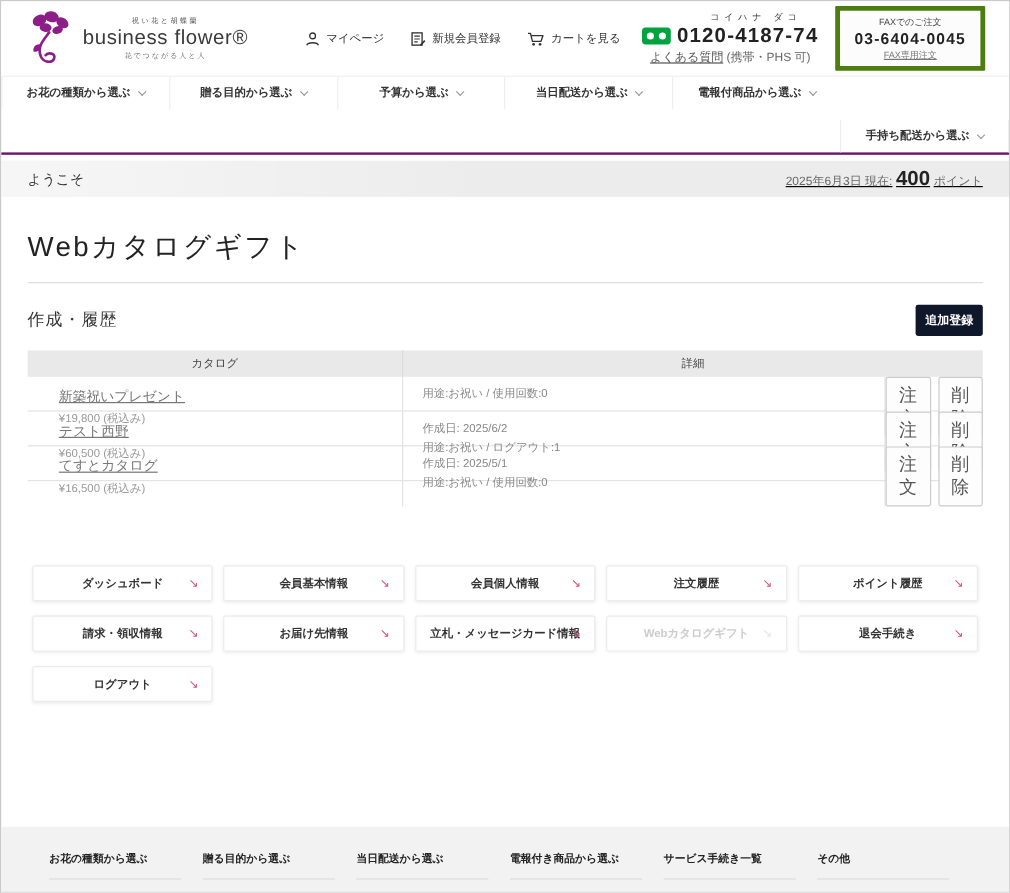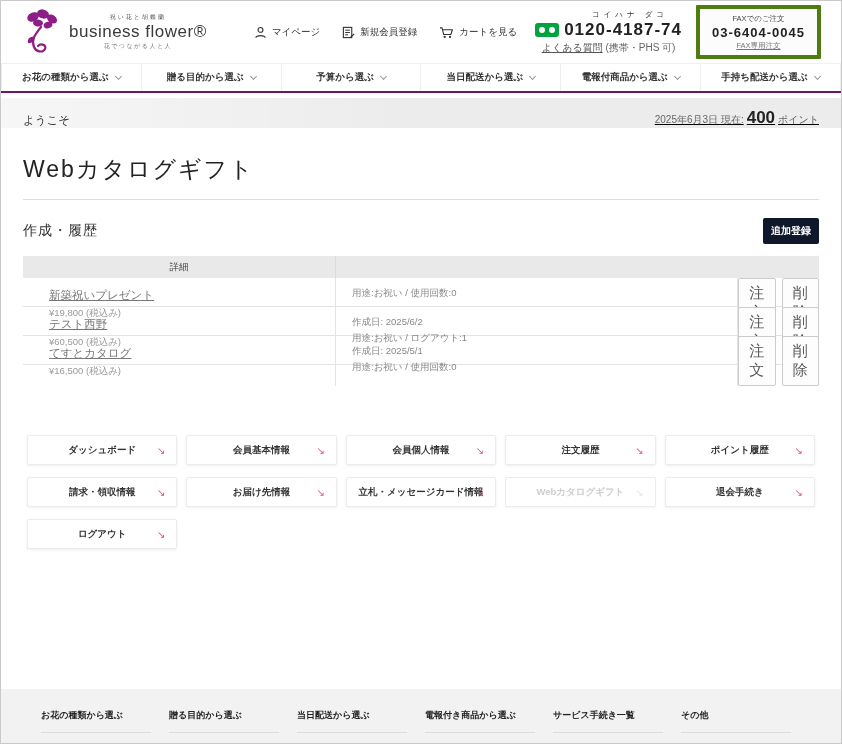--- a/index.html
+++ b/index.html
@@ -32,26 +32,26 @@
 
   .fax-box { border:4px solid #4d7c0f; background:#fcfcfc; padding:5px 12px 4px; text-align:center; border-radius:1px; }
   .fax-title { font-size:7.5px; color:#444; }
   .fax-number { font-size:13px; font-weight:bold; color:#222; letter-spacing:1px; margin:1px 0; }
   .fax-link { font-size:7.5px; color:#777; text-decoration:underline; cursor:pointer; }
 
   
   .mainnav { display:flex; border-top:1px solid #f0f0f0; border-bottom:2px solid #6b166b; flex:none; }
   .nav-item { flex:1; height:27px; display:flex; align-items:center; justify-content:center;
               font-size:9.5px; font-weight:bold; color:#333; border-left:1px solid #eee; cursor:pointer; }
-  .nav-item:last-child { border-right:1px solid #eee; }
+  .nav-item:last-child { border-right:1px solid #eee;margin-top:36px; }
   .chev { width:5px; height:5px; border-right:1.3px solid #999; border-bottom:1.3px solid #999;
           transform:rotate(45deg); margin-left:7px; margin-top:-3px; }
 
   
-  .welcome-bar { margin-top:5px; height:30px; background:#ececec; display:flex; align-items:flex-end;
+  .welcome-bar { margin-top:5px; height:30px; background:#ececec; display:flex; align-items:center;
                  padding:0 22px; position:relative; flex:none; }
   .welcome-shine { position:absolute; left:0; top:0; bottom:0; width:48%;
                    background:linear-gradient(90deg, rgba(255,255,255,.55), rgba(255,255,255,0)); pointer-events:none; }
   .welcome-text { font-size:11.5px; color:#333; position:relative; }
   .points-area { margin-left:auto; display:flex; align-items:baseline; gap:3px; position:relative;text-decoration:underline; }
   .points-date { font-size:10px; color:#666; }
   .points-value { font-size:17px; font-weight:bold; color:#222; }
   .points-unit { font-size:10px; color:#666; }
 
   
@@ -208,20 +208,21 @@
     <h1 class="page-title">Webカタログギフト</h1>
     <div class="title-divider"></div>
 
     <div class="section-row">
       <h2 class="section-title">作成・履歴</h2>
       <button class="add-btn">追加登録</button>
     </div>
 
     <div class="cat-table">
       <div class="t-head">
+        <div>カタログ</div>
         <div>詳細</div>
       </div>
 
       <div class="t-row">
         <div class="cell-cat">
           <a class="cat-link">新築祝いプレゼント</a>
           <div class="cat-price">¥19,800 (税込み)</div>
         </div>
         <div class="cell-detail">
           <div class="detail-line">用途:お祝い / 使用回数:0</div>

